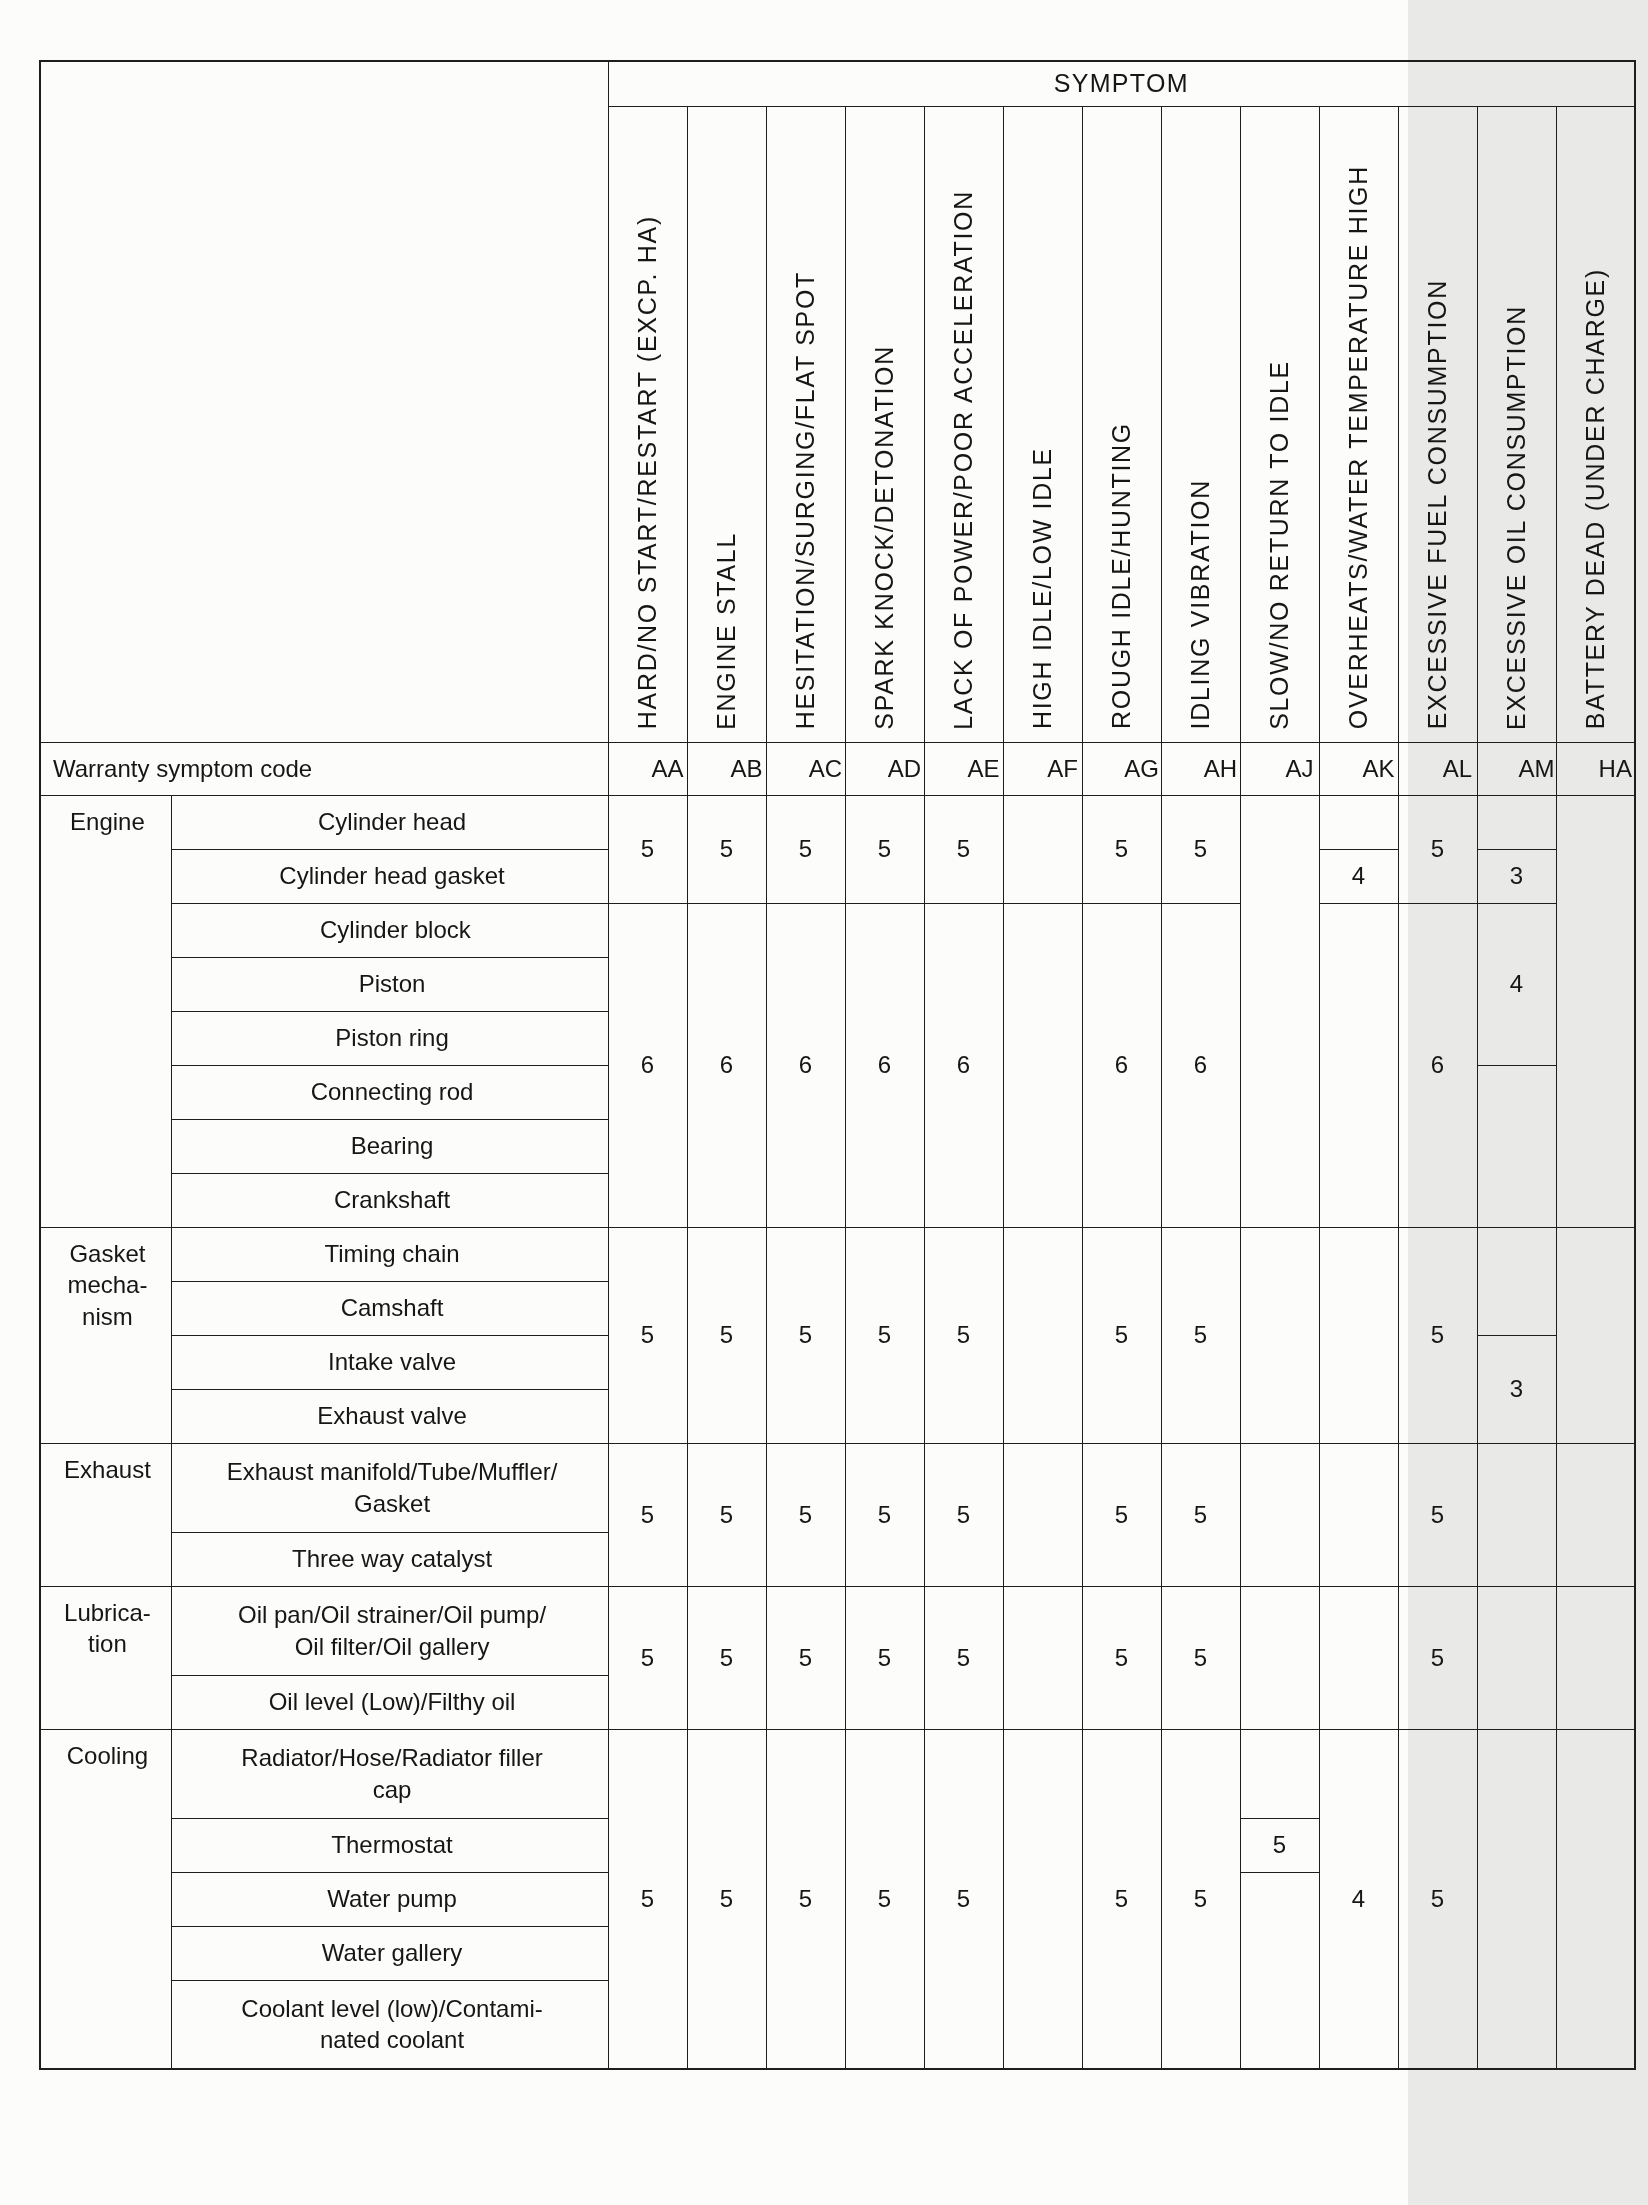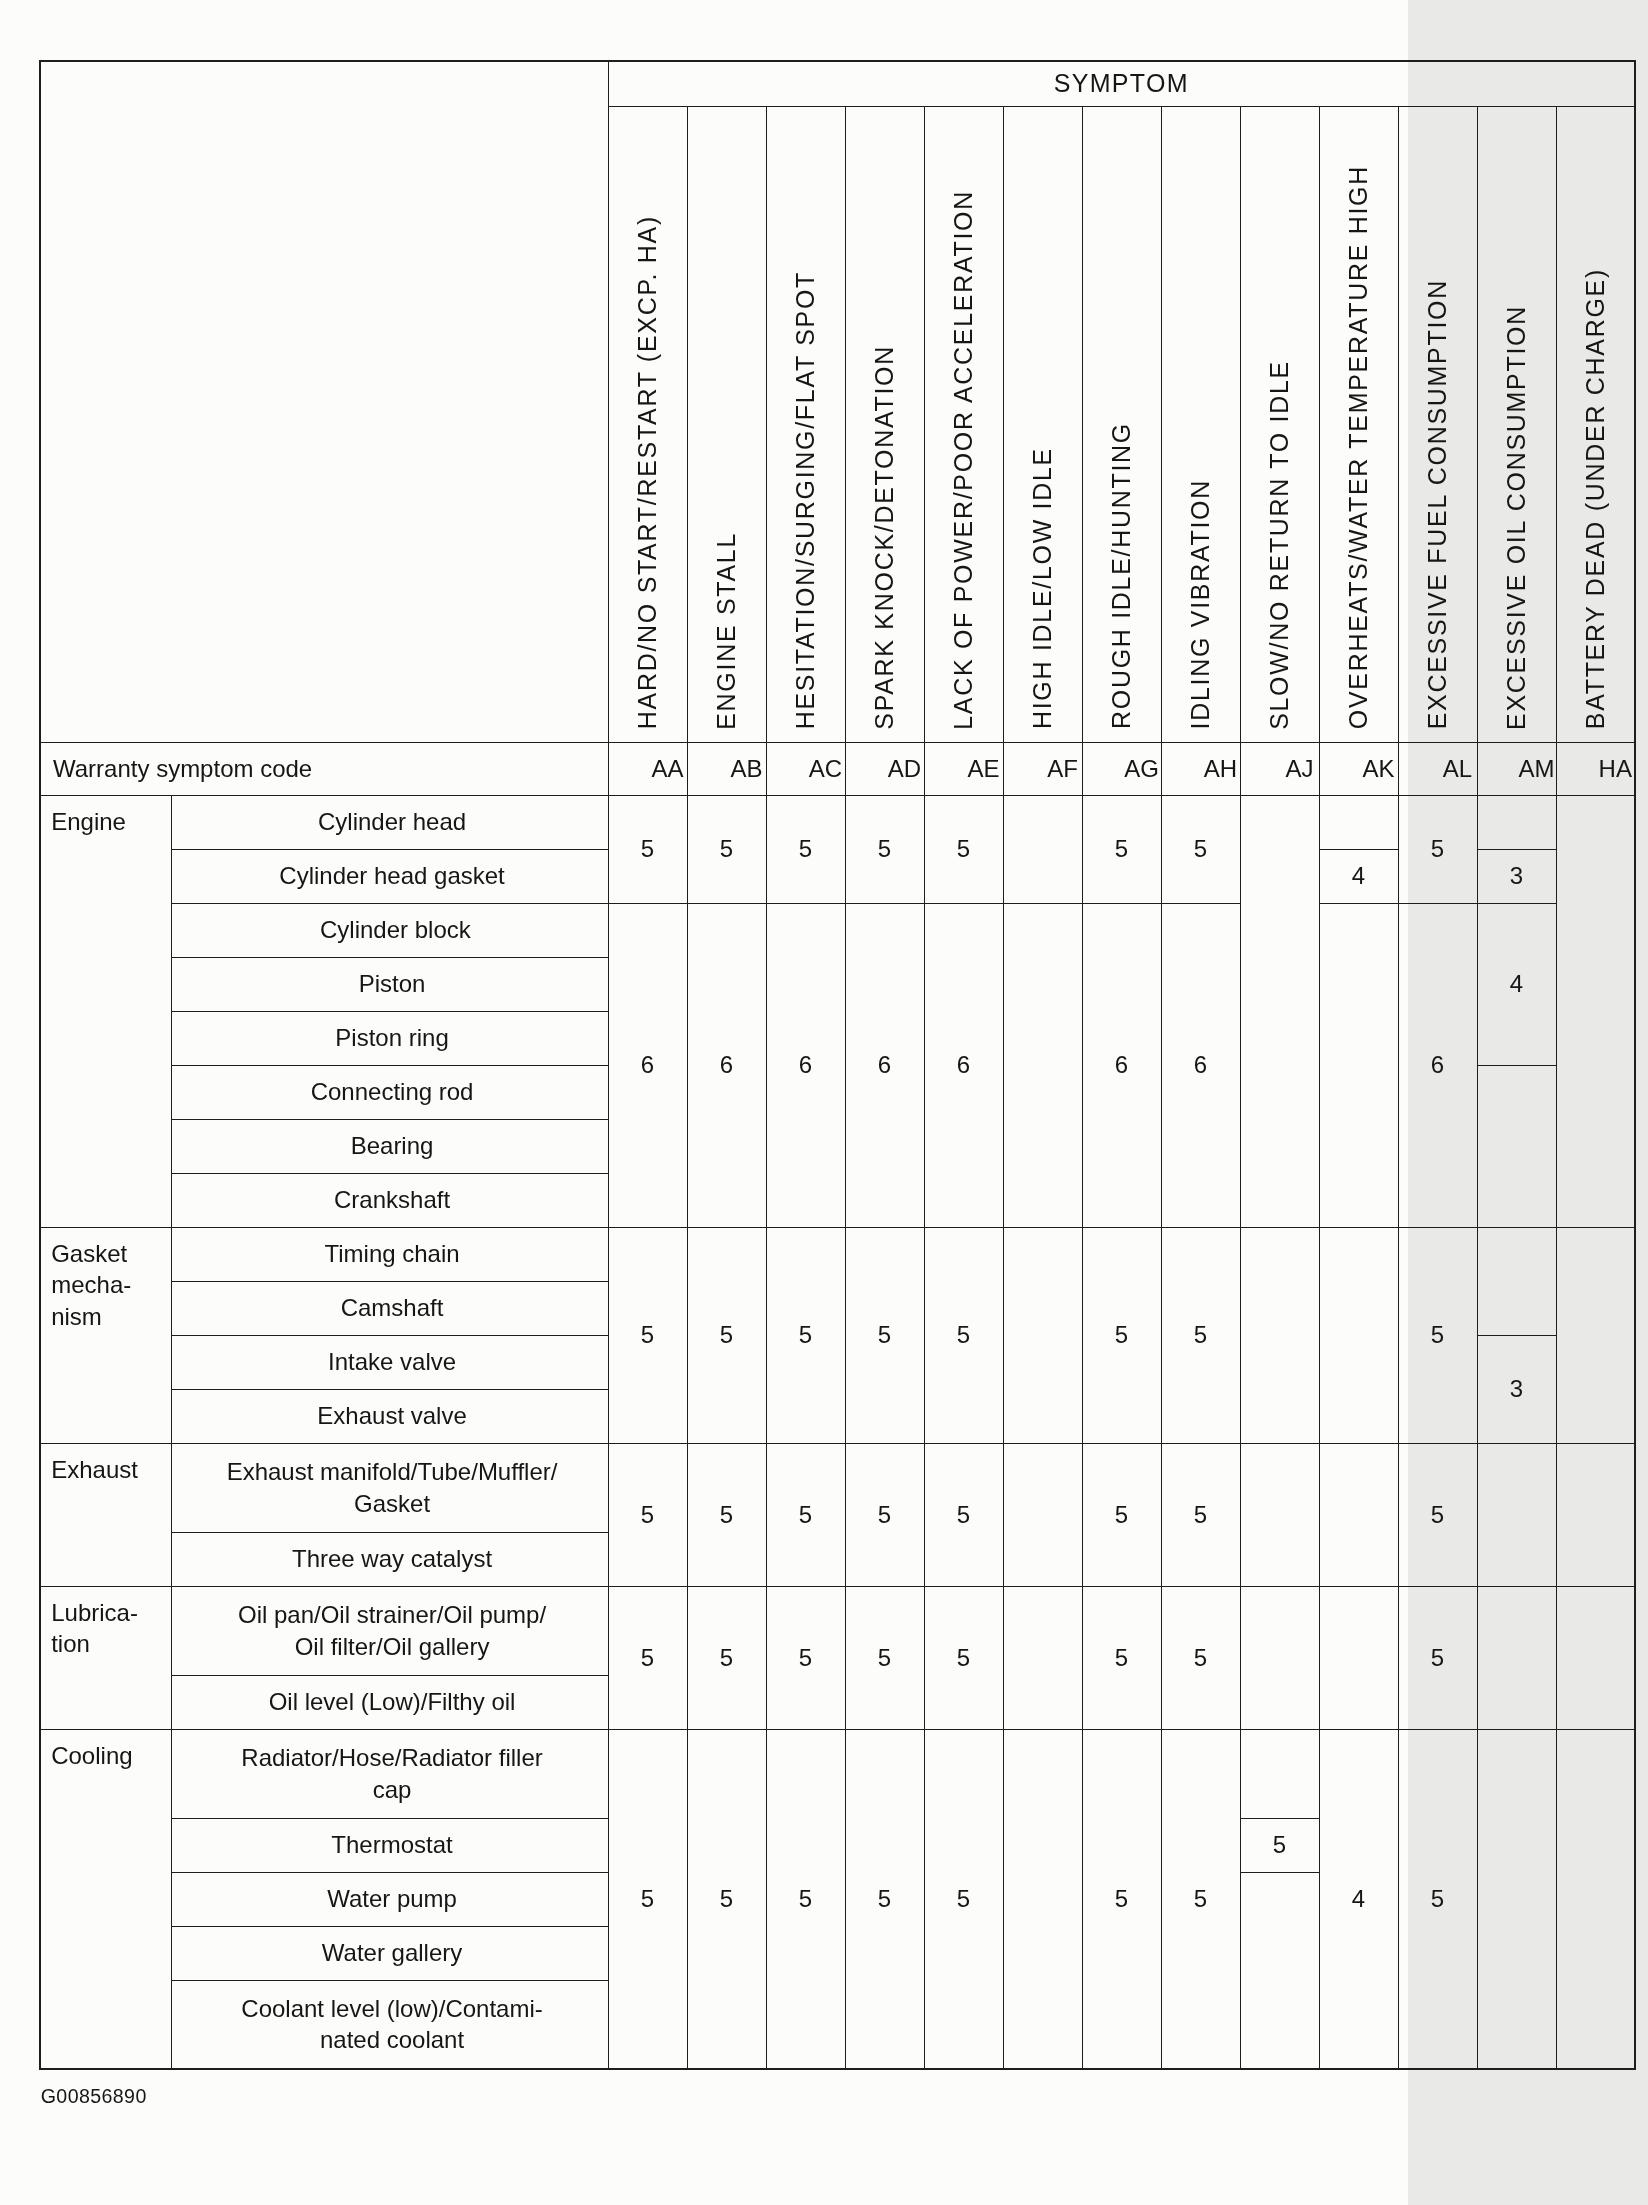--- a/index.html
+++ b/index.html
@@ -44,21 +44,21 @@
   .label-left {
     text-align: left; vertical-align: middle;
     padding-left: 12px; font-size: 24px;
   }
   .code { text-align: center; vertical-align: middle; padding-left: 40px; }
 
   .r-std  { height: 54px; }
   .r-tall { height: 89px; }
 
   .grp {
-    text-align: left; vertical-align: top;
+    text-align: center; vertical-align: top;
     padding: 10.2px 6.8px 5.1px 10.2px;
     white-space: pre-wrap; line-height: 1.32;
   }
   .item {
     text-align: center; vertical-align: middle;
     padding: 5.1px 8.5px 5.1px 13.6px;
     white-space: pre-wrap; line-height: 1.32;
   }
   .num { text-align: center; vertical-align: middle; }
 
@@ -319,16 +319,15 @@
     <td class="item">Water gallery</td>
   </tr>
   <tr class="r-tall">
     <td class="item">Coolant level (low)/Contami-
 nated coolant</td>
   </tr>
 
   </tbody>
 </table>
 
-<div class="figure-id">G00856890</div>
 
 </div>
 
 
 </body></html>

